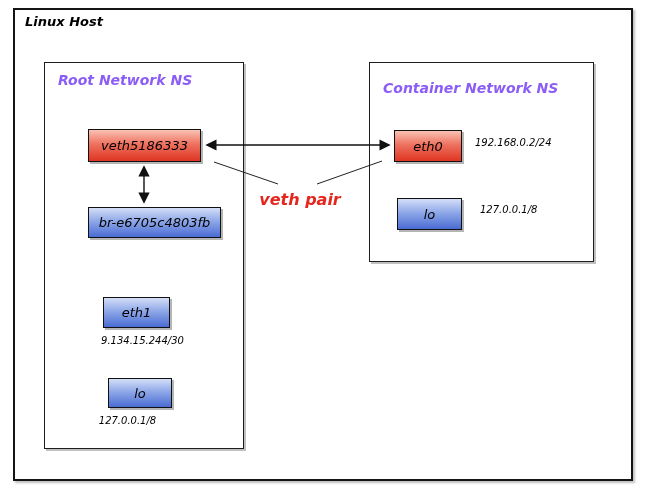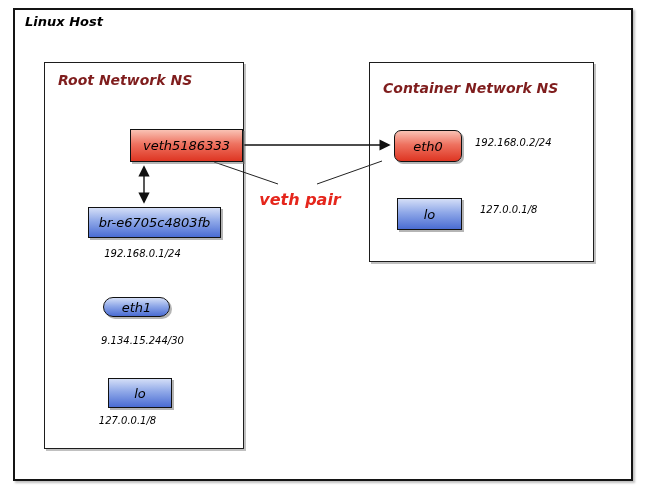--- a/index.html
+++ b/index.html
@@ -33,45 +33,45 @@
     box-shadow: 2px 2px 0 rgba(140,140,140,0.55);
     background: transparent;
   }
   .ns-box.root { left: 44px; top: 62px; width: 198px; height: 385px; }
   .ns-box.container { left: 369px; top: 62px; width: 223px; height: 198px; }
   .ns-title {
     position: absolute;
     font-size: 14px;
     font-weight: bold;
     font-style: italic;
-    color: #7f1d1d;
+    color: #8b5cf6;
     white-space: nowrap;
   }
   .ns-title.root { left: 58px; top: 72px; }
   .ns-title.container { left: 383px; top: 72px; margin-top: 8px; }
   .node {
     position: absolute;
     border: 1.5px solid #111111;
     box-shadow: 2px 2px 0 rgba(120,120,120,0.55);
     display: flex;
     align-items: center;
     justify-content: center;
     font-size: 13px;
     font-style: italic;
     color: #000000;
     box-sizing: border-box;
     white-space: nowrap;
   }
   .node.red  { background: linear-gradient(180deg, #f9c2b4 0%, #ee7260 45%, #de3522 100%); }
   .node.blue { background: linear-gradient(180deg, #d4def7 0%, #8fa8e8 45%, #4a6cd3 100%); }
-  .node.veth   { left: 88px;  top: 129px; width: 113px; height: 33px; margin-left: 42px; }
+  .node.veth   { left: 88px;  top: 129px; width: 113px; height: 33px; }
   .node.bridge { left: 88px;  top: 207px; width: 133px; height: 31px; }
-  .node.eth1   { left: 103px; top: 297px; width: 67px;  height: 20px; border-radius: 11px; }
+  .node.eth1   { left: 103px; top: 297px; width: 67px;  height: 31px; }
   .node.lo-root{ left: 108px; top: 378px; width: 64px;  height: 30px; }
-  .node.eth0   { left: 394px; top: 130px; width: 68px;  height: 32px; border-radius: 7px; }
+  .node.eth0   { left: 394px; top: 130px; width: 68px;  height: 32px; }
   .node.lo-cont{ left: 397px; top: 198px; width: 65px;  height: 32px; }
   .ip-label {
     position: absolute;
     font-size: 10px;
     font-style: italic;
     color: #000000;
     text-align: center;
     white-space: nowrap;
   }
   .ip-bridge  { left: 60px;  top: 248px; width: 165px; }
@@ -131,21 +131,20 @@
       <line x1="382" y1="161" x2="317" y2="184"></line>
     </g>
   </svg>
 
   <div class="node red veth">
     <span>veth5186333</span>
   </div>
   <div class="node blue bridge">
     <span>br-e6705c4803fb</span>
   </div>
-  <div class="ip-label ip-bridge">192.168.0.1/24</div>
 
   <div class="node blue eth1">
     <span>eth1</span>
   </div>
   <div class="ip-label ip-eth1">9.134.15.244/30</div>
 
   <div class="node blue lo-root">
     <span>lo</span>
   </div>
   <div class="ip-label ip-lo-root">127.0.0.1/8</div>

